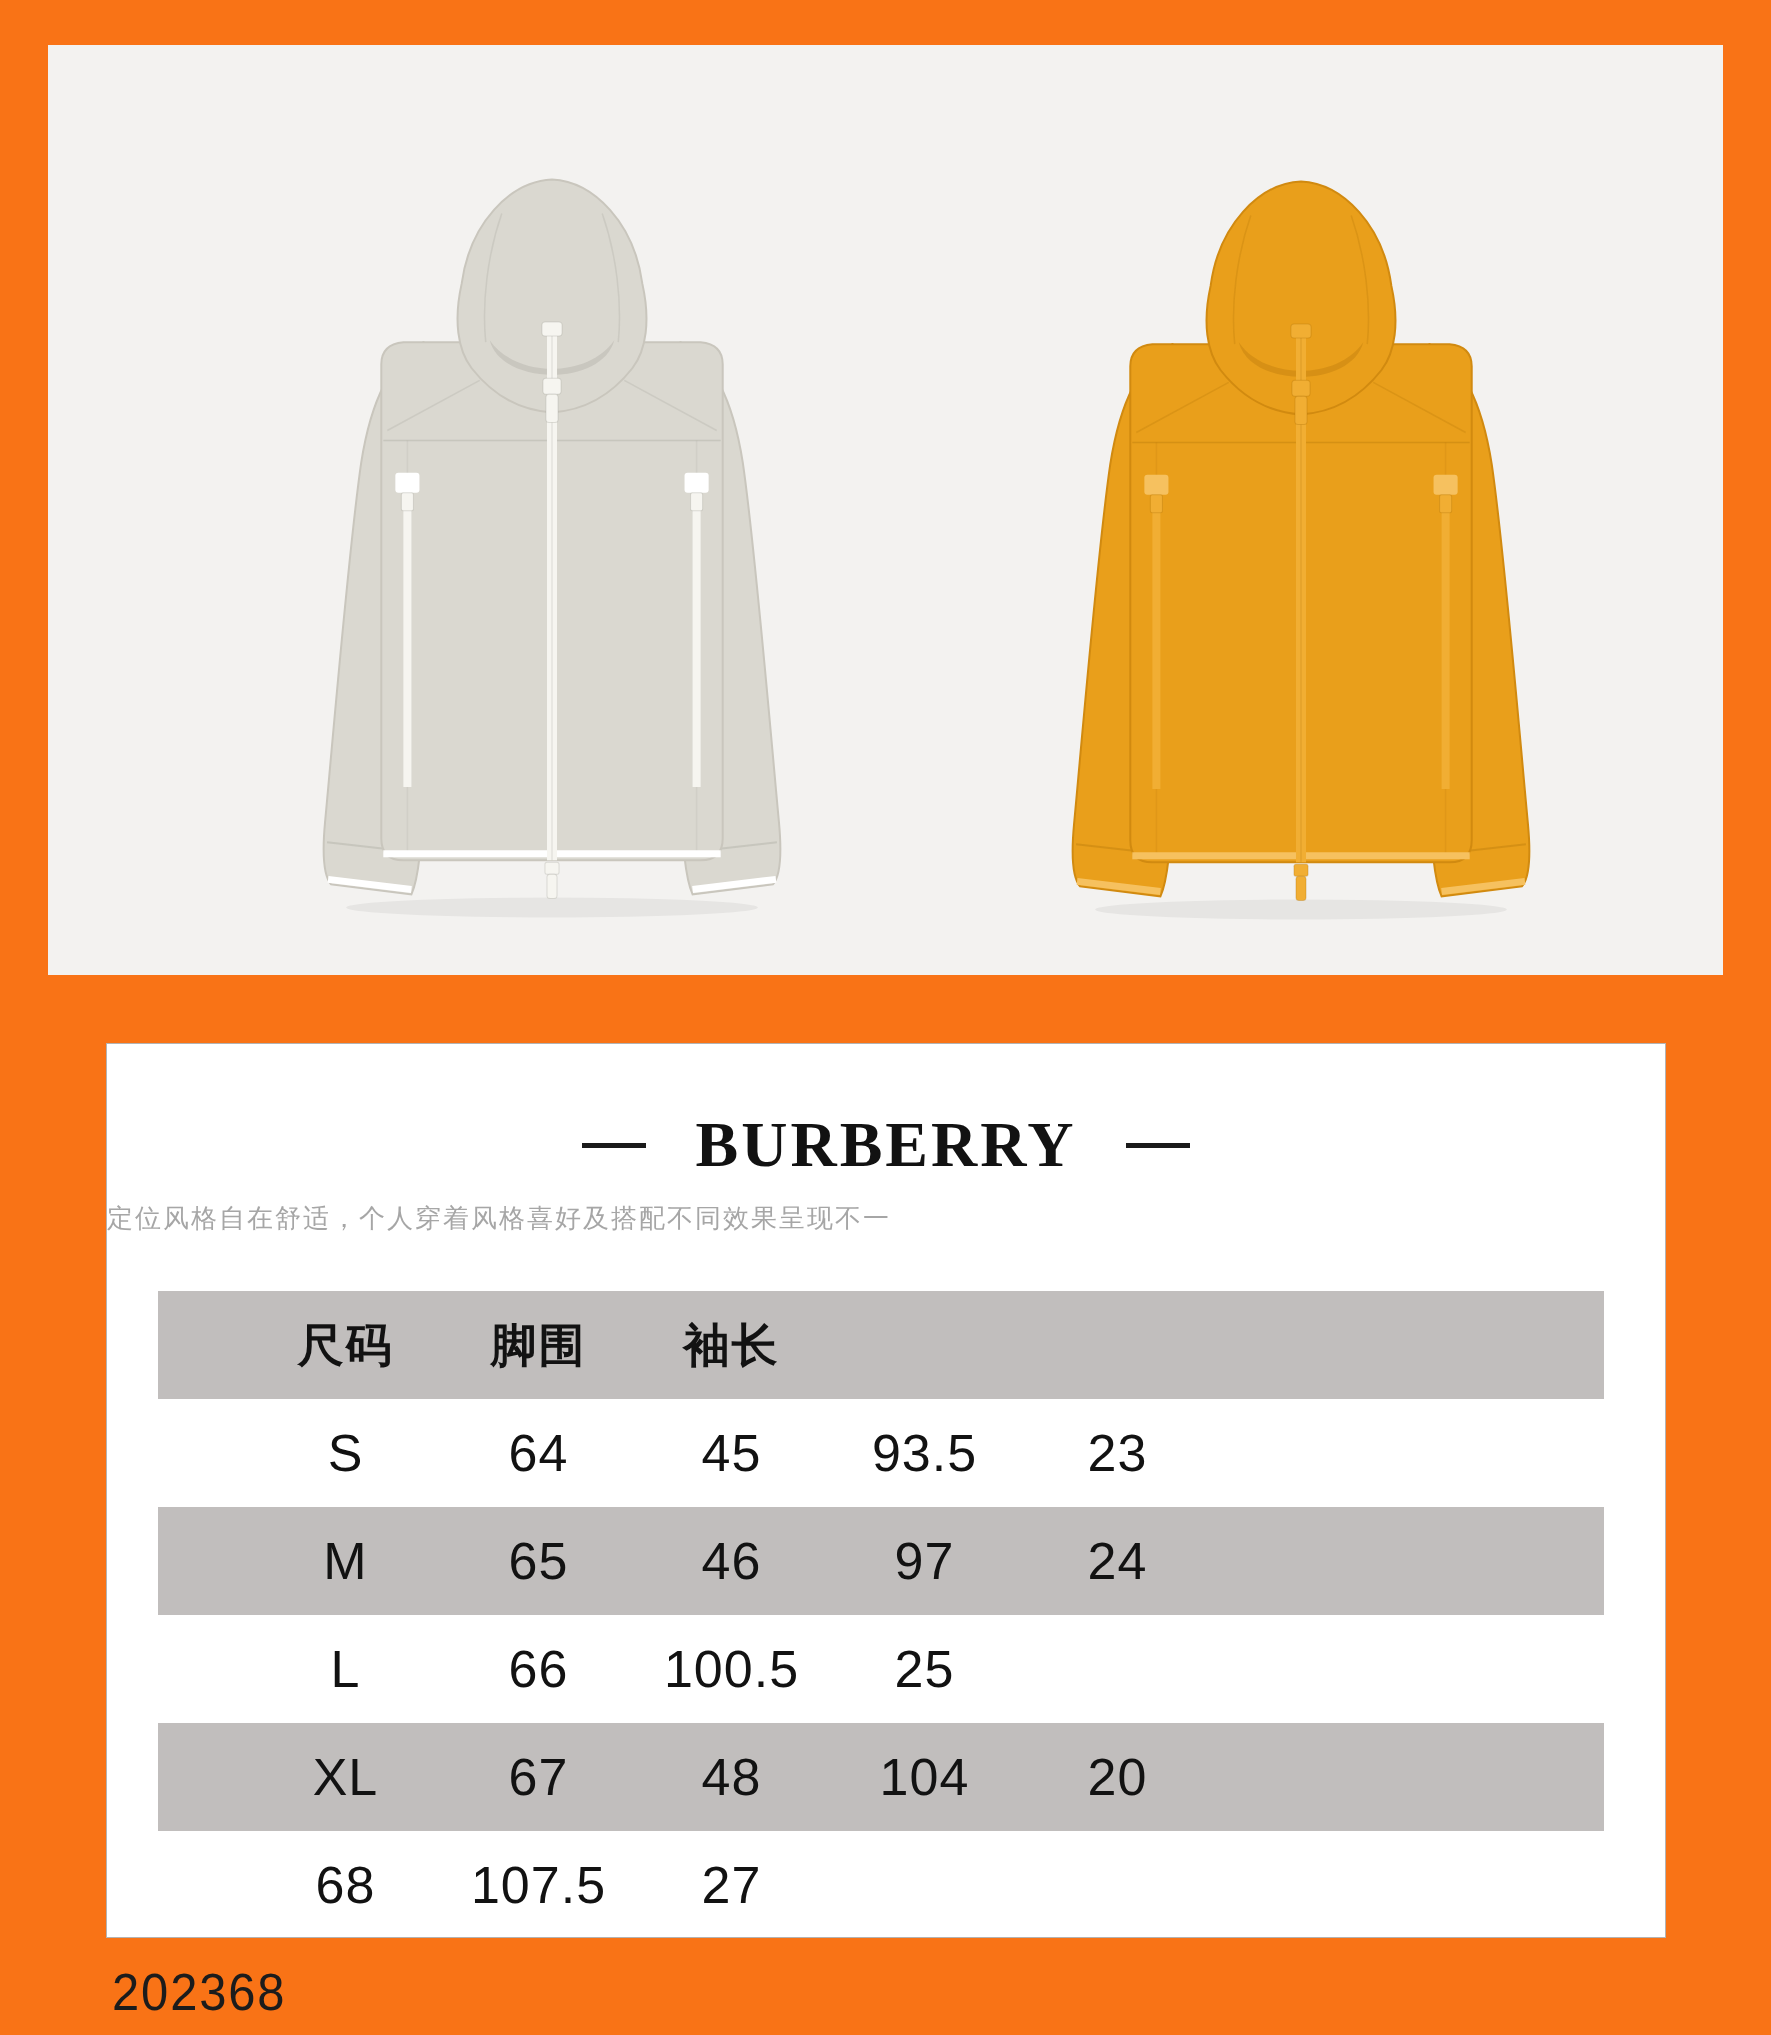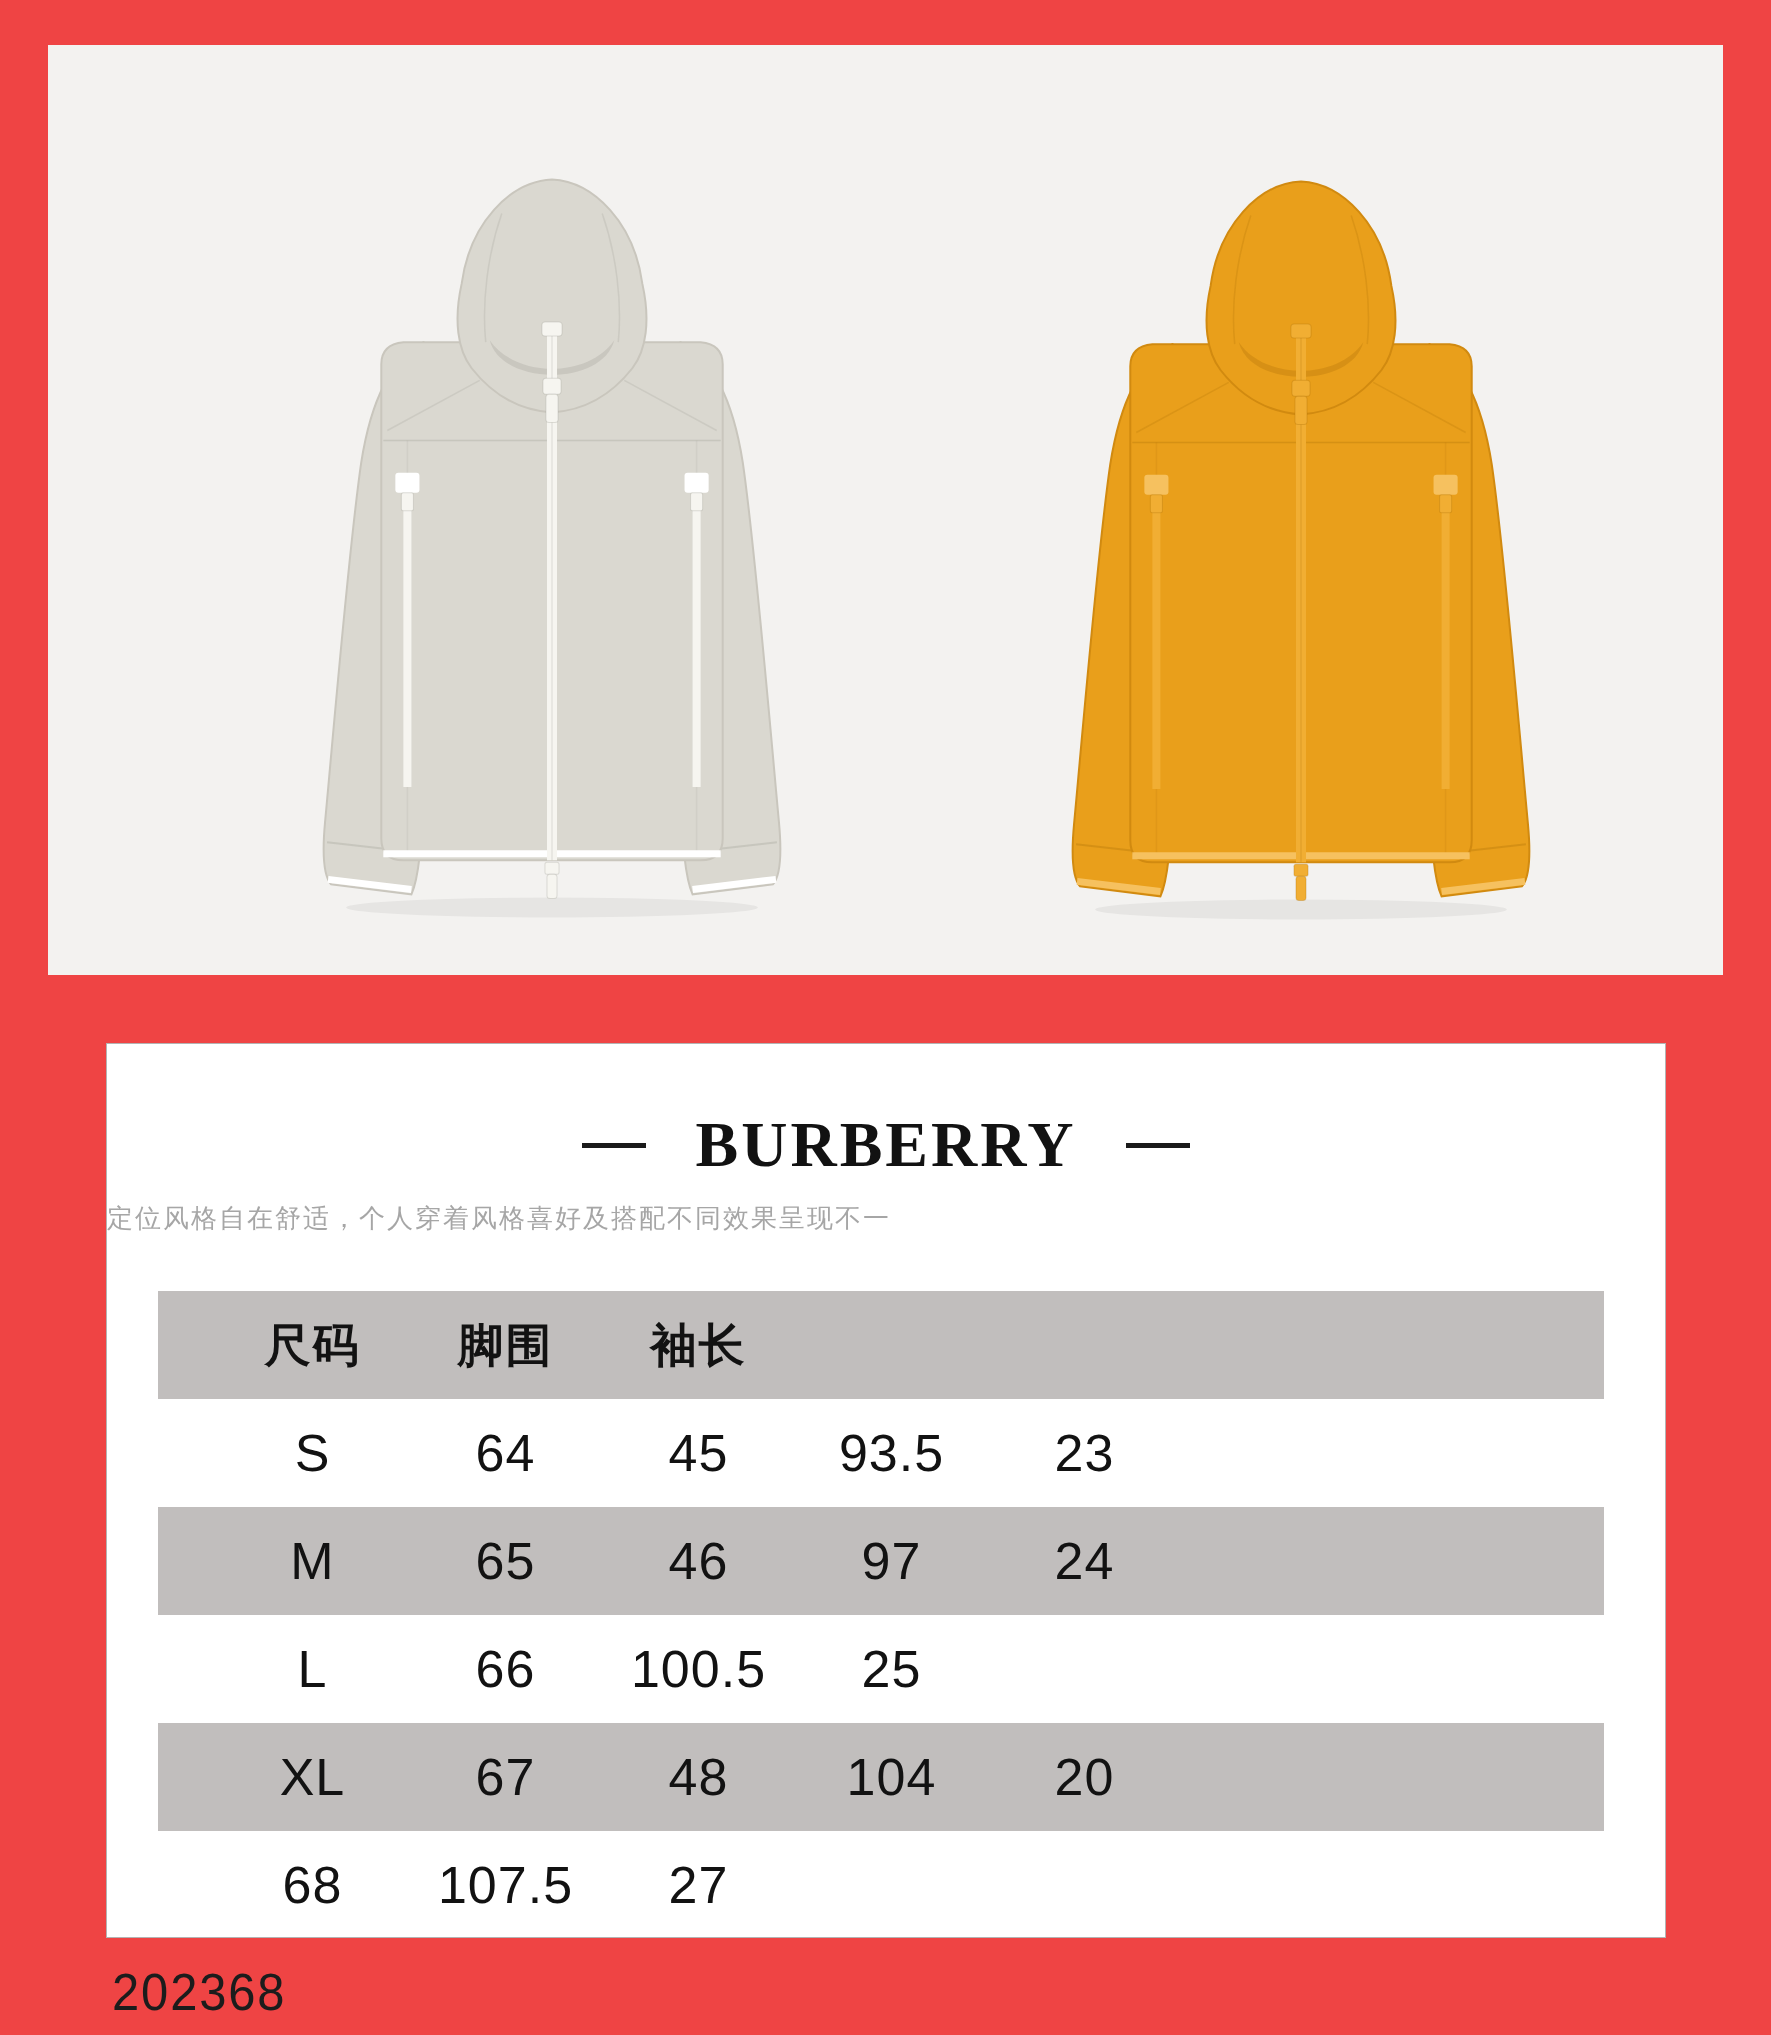--- a/index.html
+++ b/index.html
@@ -1,19 +1,19 @@
 <!DOCTYPE html>
 <html style="--hero_bg: #f3f2f0; --card_border: #b3b3b3; --table_stripe: #c1bebd; --text: #121212; --subtitle_text: #a6a6a6; --sku_text: #1c1c1c; --dash: #1a1a1a; --stone-body: #dad8d0; --stone-shade: #c9c6bd; --stone-dark: #9d9b92; --stone-trim: #ffffff; --stone-zip: #f6f5f0; --marigold-body: #e99f1b; --marigold-shade: #d18a10; --marigold-dark: #a96d06; --marigold-trim: #f6c15f; --marigold-zip: #f1ae33;"><head>
 <meta charset="utf-8">
 <style>
   html,body{margin:0;padding:0;background:#ffffff;}
   .page{
     position:relative;
     width:1771px;height:2035px;
-    background:#ef4444;
+    background:#f97316;
     overflow:hidden;
     font-family:"Liberation Sans","DejaVu Sans",sans-serif;
     color:var(--text,#121212);
   }
   
   .hero{
     position:absolute;left:48px;top:45px;width:1675px;height:930px;
     background:var(--hero_bg,#f3f2f0);
   }
   .jacket{position:absolute;}
@@ -61,21 +61,21 @@
     font-size:26px;letter-spacing:2px;
     color:var(--subtitle_text,#a6a6a6);
     line-height:44px;white-space:nowrap;
   }
   
   .size-table{
     position:absolute;left:51px;top:247px;width:1446px;
   }
   .row{
     display:flex;height:108px;line-height:108px;
-    padding-left:58px;box-sizing:border-box;
+    padding-left:91px;box-sizing:border-box;
     background:transparent;
   }
   .row.stripe{background:var(--table_stripe,#c1bebd);}
   .cell{
     width:193px;text-align:center;
     font-size:52px;font-weight:500;letter-spacing:1px;
     color:var(--text,#121212);
     white-space:nowrap;
   }
   .row.head .cell{font-size:46px;font-weight:700;letter-spacing:2px;}

